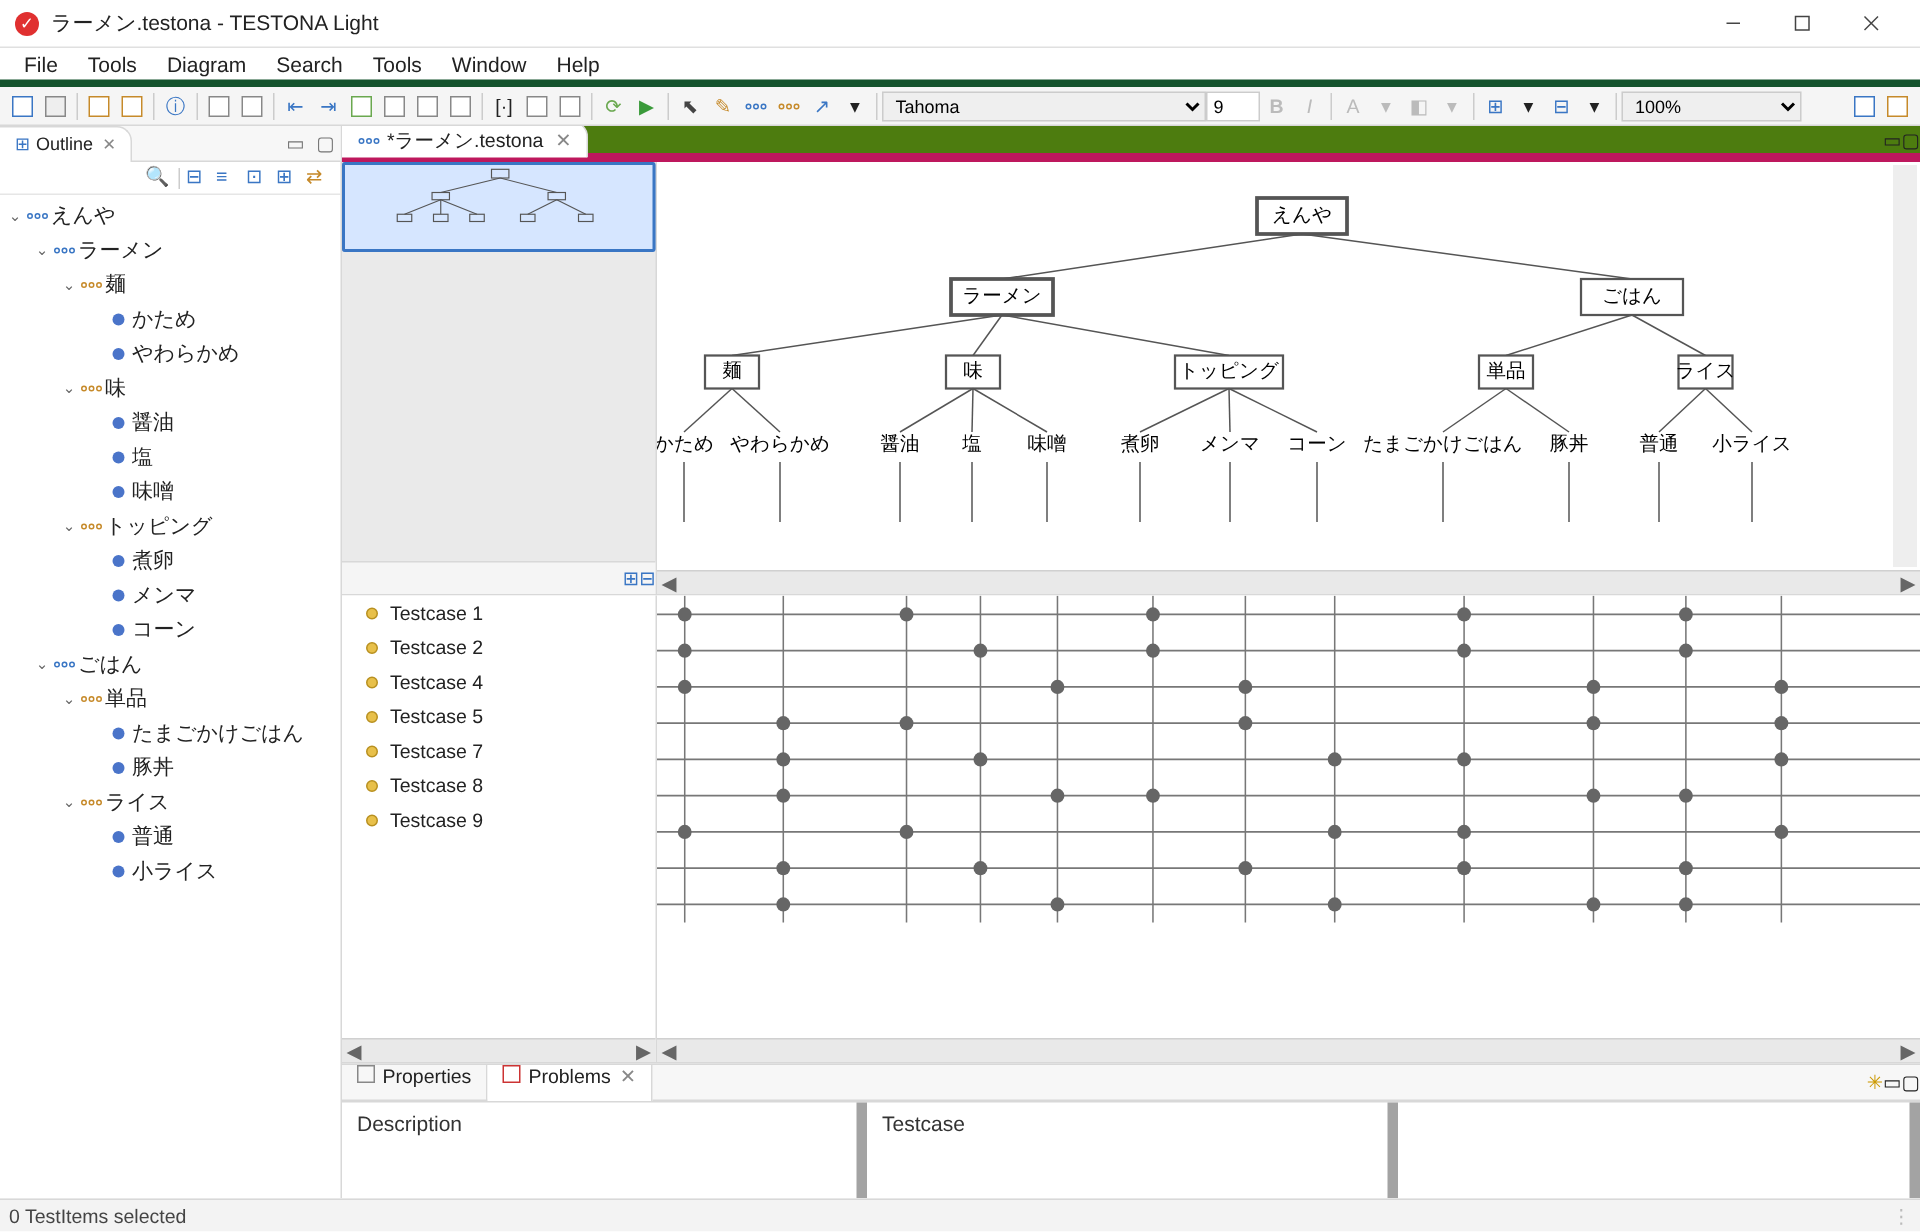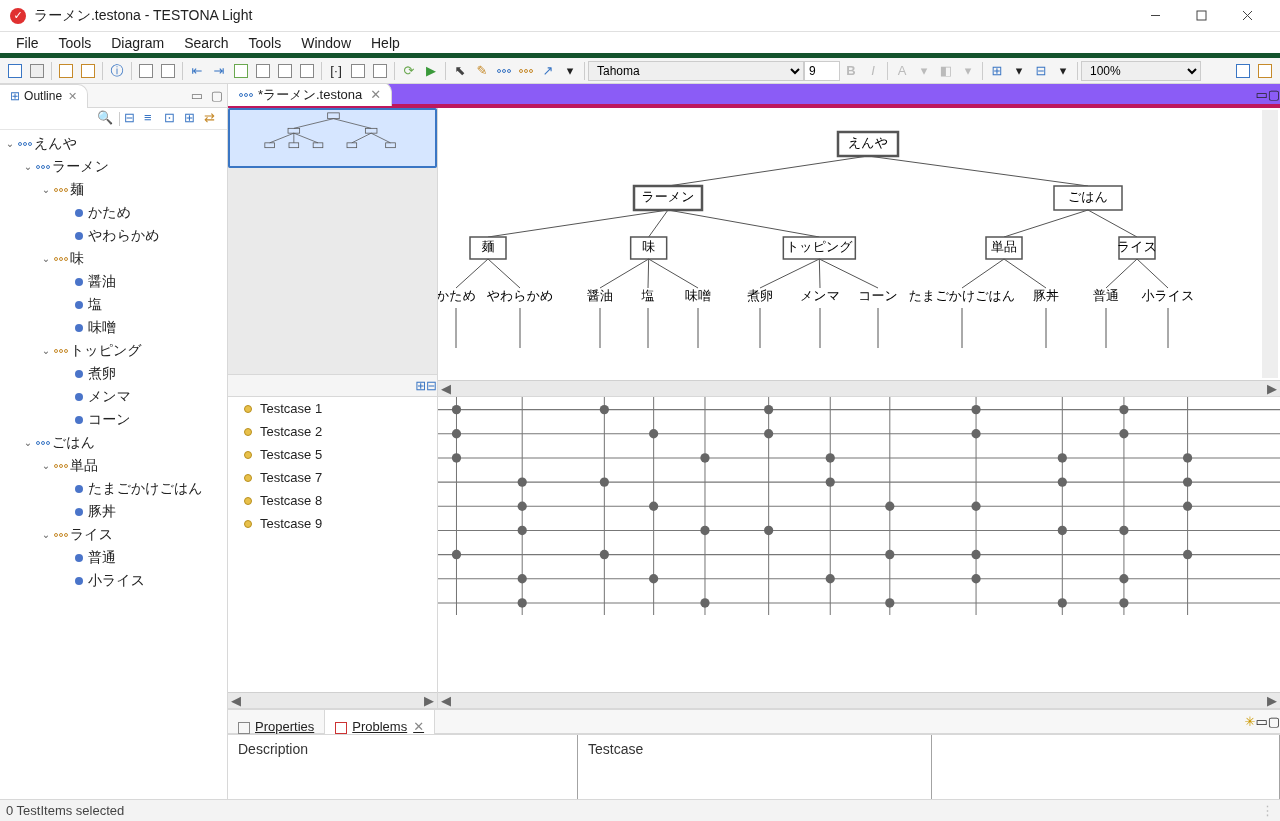--- a/index.html
+++ b/index.html
@@ -43,21 +43,21 @@
 .tree-row { display: flex; align-items: center; height: 23px; padding-left: 6px; font-size: 14px; }
 .tree-row .twisty { width: 12px; color: #666; font-size: 10px; text-align: center; }
 .tree-row .node-icon { width: 18px; display: flex; align-items: center; justify-content: center; }
 .comp-icon { display: inline-flex; }
 .comp-icon .c { width: 4px; height: 4px; border: 1px solid #3a76c4; border-radius: 50%; margin: 0 0.5px; }
 .class-icon .c { border-color: #c68a2a; }
 .leaf-dot { width: 8px; height: 8px; border-radius: 50%; background: #4a74c9; }
 
 
 .center { flex: 1; display: flex; flex-direction: column; overflow: hidden; }
-.editor-tabs-bar { height: 24px; display: flex; align-items: center; background: #8b5cf6; border-bottom: 4px solid #be185d; }
+.editor-tabs-bar { height: 24px; display: flex; align-items: center; background: #4d7c0f; border-bottom: 6px solid #be185d; }
 .editor-tab { height: 24px; display: flex; align-items: center; padding: 0 10px; background: #fff; border-right: 1px solid #d8d8d8; border-top: 1px solid #d8d8d8; border-top-right-radius: 10px; font-size: 13px; }
 .editor-tabs-bar .spacer { flex: 1; }
 
 .editor-body { flex: 1; display: flex; overflow: hidden; border-bottom: 1px solid #d8d8d8; }
 .thumbnail-col { width: 210px; background: #eaeaea; display: flex; flex-direction: column; border-right: 1px solid #d8d8d8; }
 .thumbnail { margin: 0; height: 60px; background: #fff; border: 1px solid #99b7e0; border-radius: 2px; position: relative; overflow: hidden; }
 .thumbnail.selected { outline: 2px solid #3a76c4; outline-offset: -2px; background: #d6e6ff; }
 .thumbnail svg { width: 100%; height: 100%; }
 
 .tree-diagram-area { flex: 1; overflow: auto; position: relative; background: #fff; }
@@ -82,25 +82,25 @@
 .matrix-svg { width: 100%; height: 100%; }
 .grid-line { stroke: #777; stroke-width: 1; }
 .grid-vline { stroke: #777; stroke-width: 1; }
 .grid-dot { fill: #666; }
 .matrix-hscroll { height: 16px; background: #e9e9e9; border-top: 1px solid #d0d0d0; display: flex; }
 .matrix-hscroll .arrow { width: 16px; text-align: center; color: #666; }
 
 
 .props-panel { flex: 0 0 90px; display: flex; flex-direction: column; border-top: 1px solid #d8d8d8; }
 .props-tabs { height: 24px; display: flex; align-items: center; background: #f7f7f7; border-bottom: 1px solid #d8d8d8; }
-.props-tab { display: flex; align-items: flex-end; padding: 0 10px; height: 24px; font-size: 13px; border-right: 1px solid #d8d8d8; text-decoration: underline; }
+.props-tab { display: flex; align-items: flex-start; padding: 0 10px; height: 24px; font-size: 13px; border-right: 1px solid #d8d8d8; }
 .props-tab.active { background: #fff; }
 .props-tab .small-icon { width: 12px; height: 12px; border: 1px solid #888; margin-right: 5px; }
 .props-body { flex: 1; display: flex; border-top: 1px solid #d8d8d8; }
-.props-body .col { padding: 6px 10px; border-right: 1px solid #a3a3a3; }
+.props-body .col { padding: 6px 10px; border-right: 7px solid #a3a3a3; }
 .props-body .col.c1 { width: 350px; }
 .props-body .col.c2 { width: 354px; }
 .props-body .col.c3 { flex: 1; }
 .props-body .hdr { font-size: 14px; color: #333; }
 
 
 .statusbar { height: 22px; background: #f3f3f3; border-top: 1px solid #d8d8d8; display: flex; align-items: center; padding: 0 6px; font-size: 13px; color: #444; }
 .statusbar .spacer { flex: 1; }
 .statusbar .grip { color: #bbb; }
 
@@ -557,20 +557,24 @@
 
     <div class="testgrid-area">
       <div class="testnames-col" id="tc-list">
       <div class="tc-row">
             <span class="tc-dot"></span>
             <span>Testcase 1</span>
           </div>
           <div class="tc-row">
             <span class="tc-dot"></span>
             <span>Testcase 2</span>
+          </div>
+          <div class="tc-row">
+            <span class="tc-dot"></span>
+            <span>Testcase 4</span>
           </div>
           <div class="tc-row">
             <span class="tc-dot"></span>
             <span>Testcase 5</span>
           </div>
           <div class="tc-row">
             <span class="tc-dot"></span>
             <span>Testcase 7</span>
           </div>
           <div class="tc-row">

